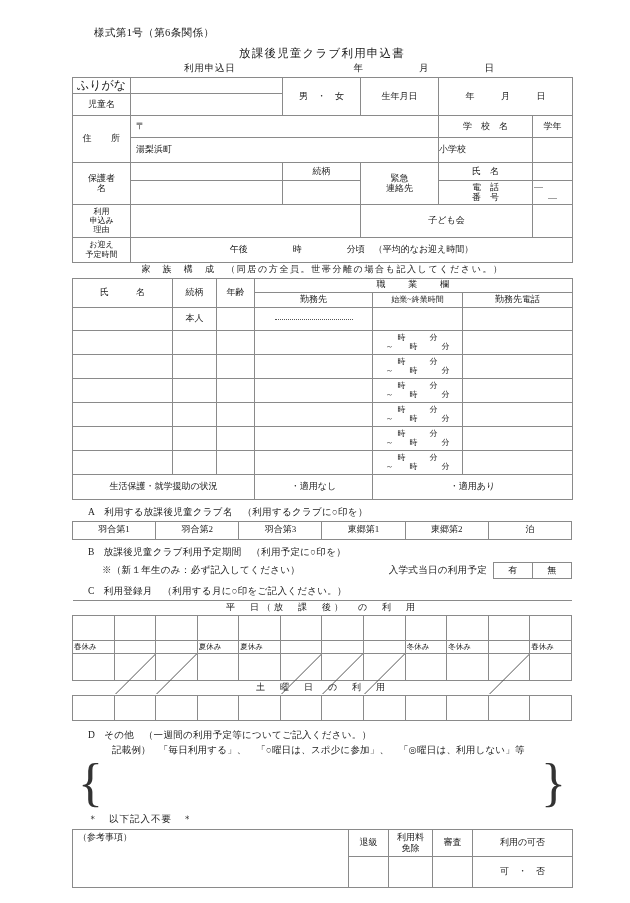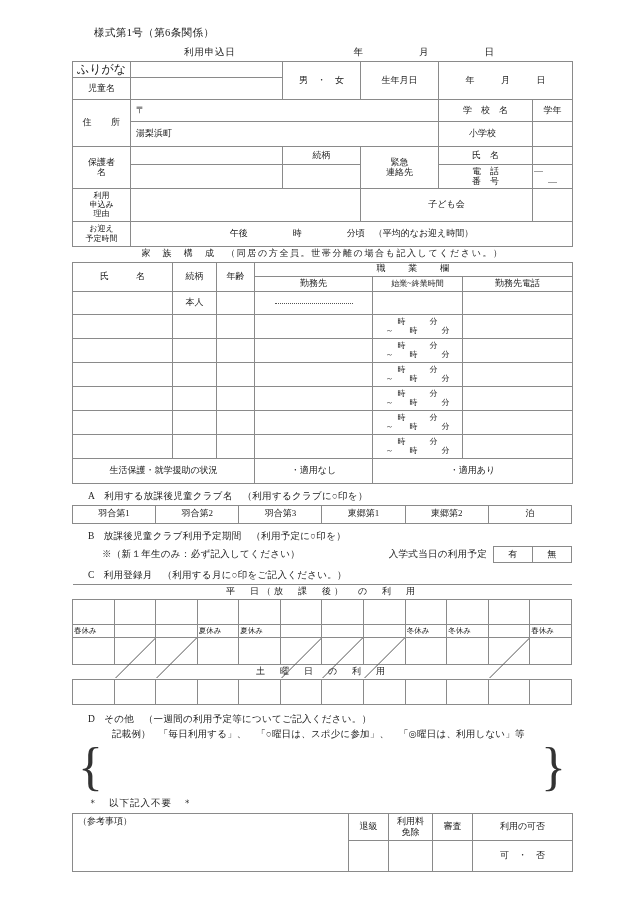--- a/index.html
+++ b/index.html
@@ -51,20 +51,21 @@
   .office .ref{text-align:left;vertical-align:top;padding:2px 0 0 5px;}
   .stack{display:flex;flex-direction:column;line-height:1.15;}
   .dots{border-bottom:1px dotted #555;display:inline-block;width:78px;height:1px;vertical-align:middle;}
 </style>
 </head>
 <body>
 
 <div class="page">
 
   <div class="form-no">様式第1号（第6条関係）</div>
+  <div class="doc-title">放課後児童クラブ利用申込書</div>
 
   <div class="applydate">
     <span class="lbl">利用申込日</span>
     <span class="y">年</span>
     <span class="m">月</span>
     <span class="d">日</span>
   </div>
 
   <table class="t-main">
     <colgroup>
@@ -95,21 +96,21 @@
     </tr>
 
     <tr>
       <td rowspan="2" class="vs">住　　所</td>
       <td colspan="3" class="lft" style="height:13px;">〒</td>
       <td>学　校　名</td>
       <td>学年</td>
     </tr>
     <tr>
       <td colspan="3" class="lft" style="height:24px;">湯梨浜町</td>
-      <td style="text-align:center;padding-right:6px;">小学校</td>
+      <td style="text-align:left;padding-right:6px;">小学校</td>
       <td></td>
     </tr>
 
     <tr>
       <td rowspan="2">
         <div class="stack">
           <span>保護者</span>
           <span>名</span>
         </div>
       </td>

